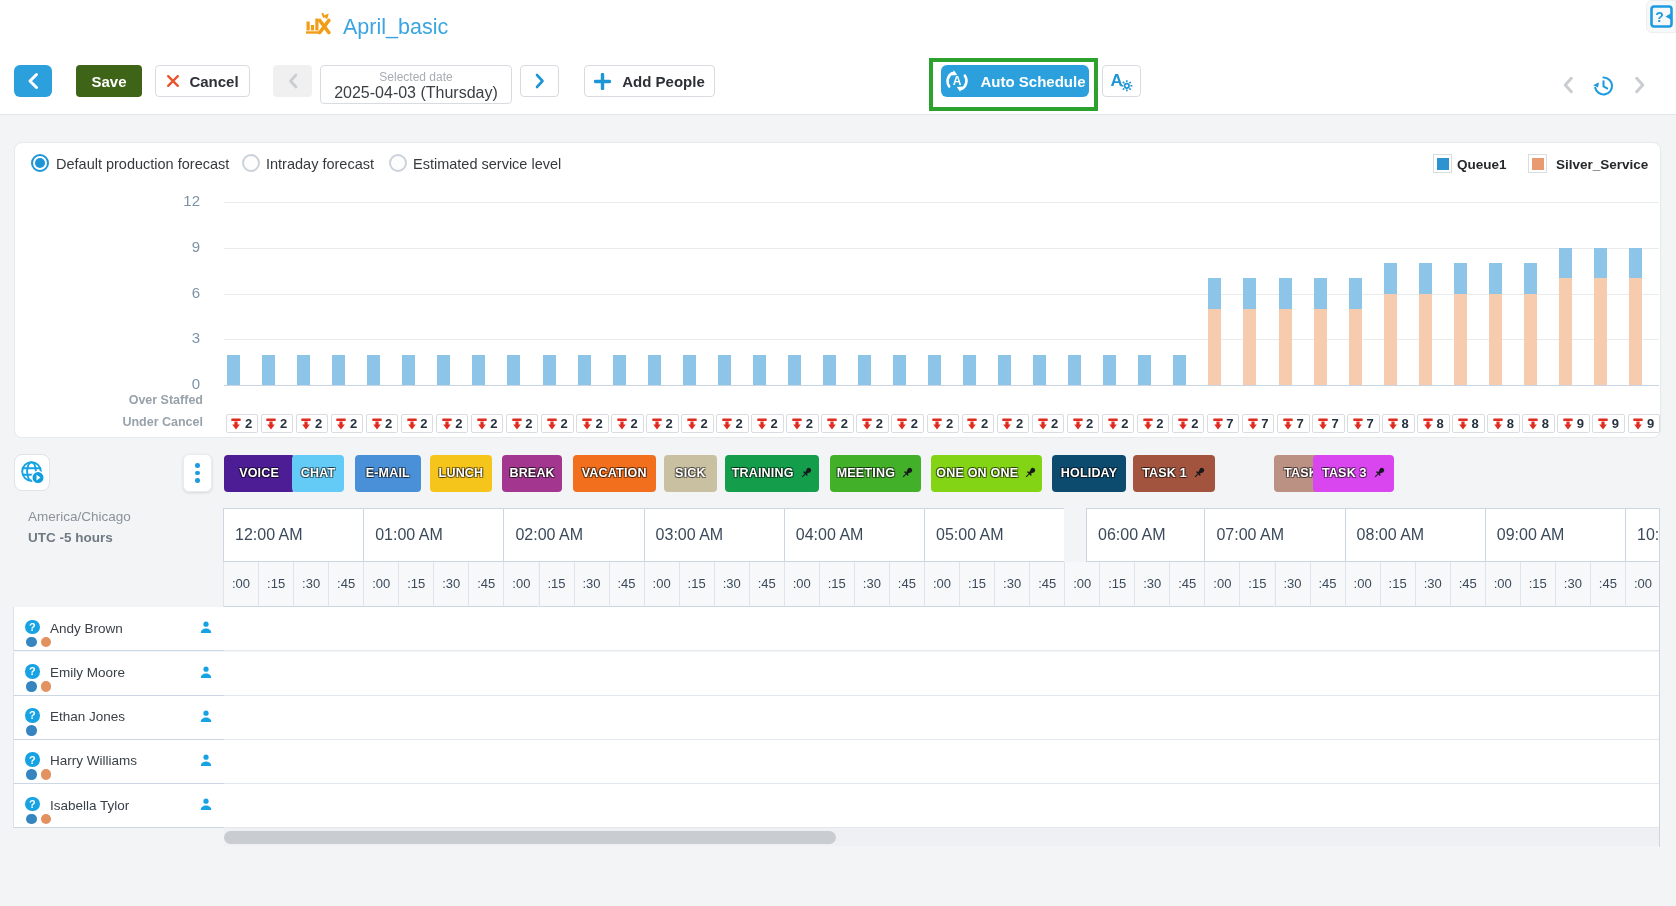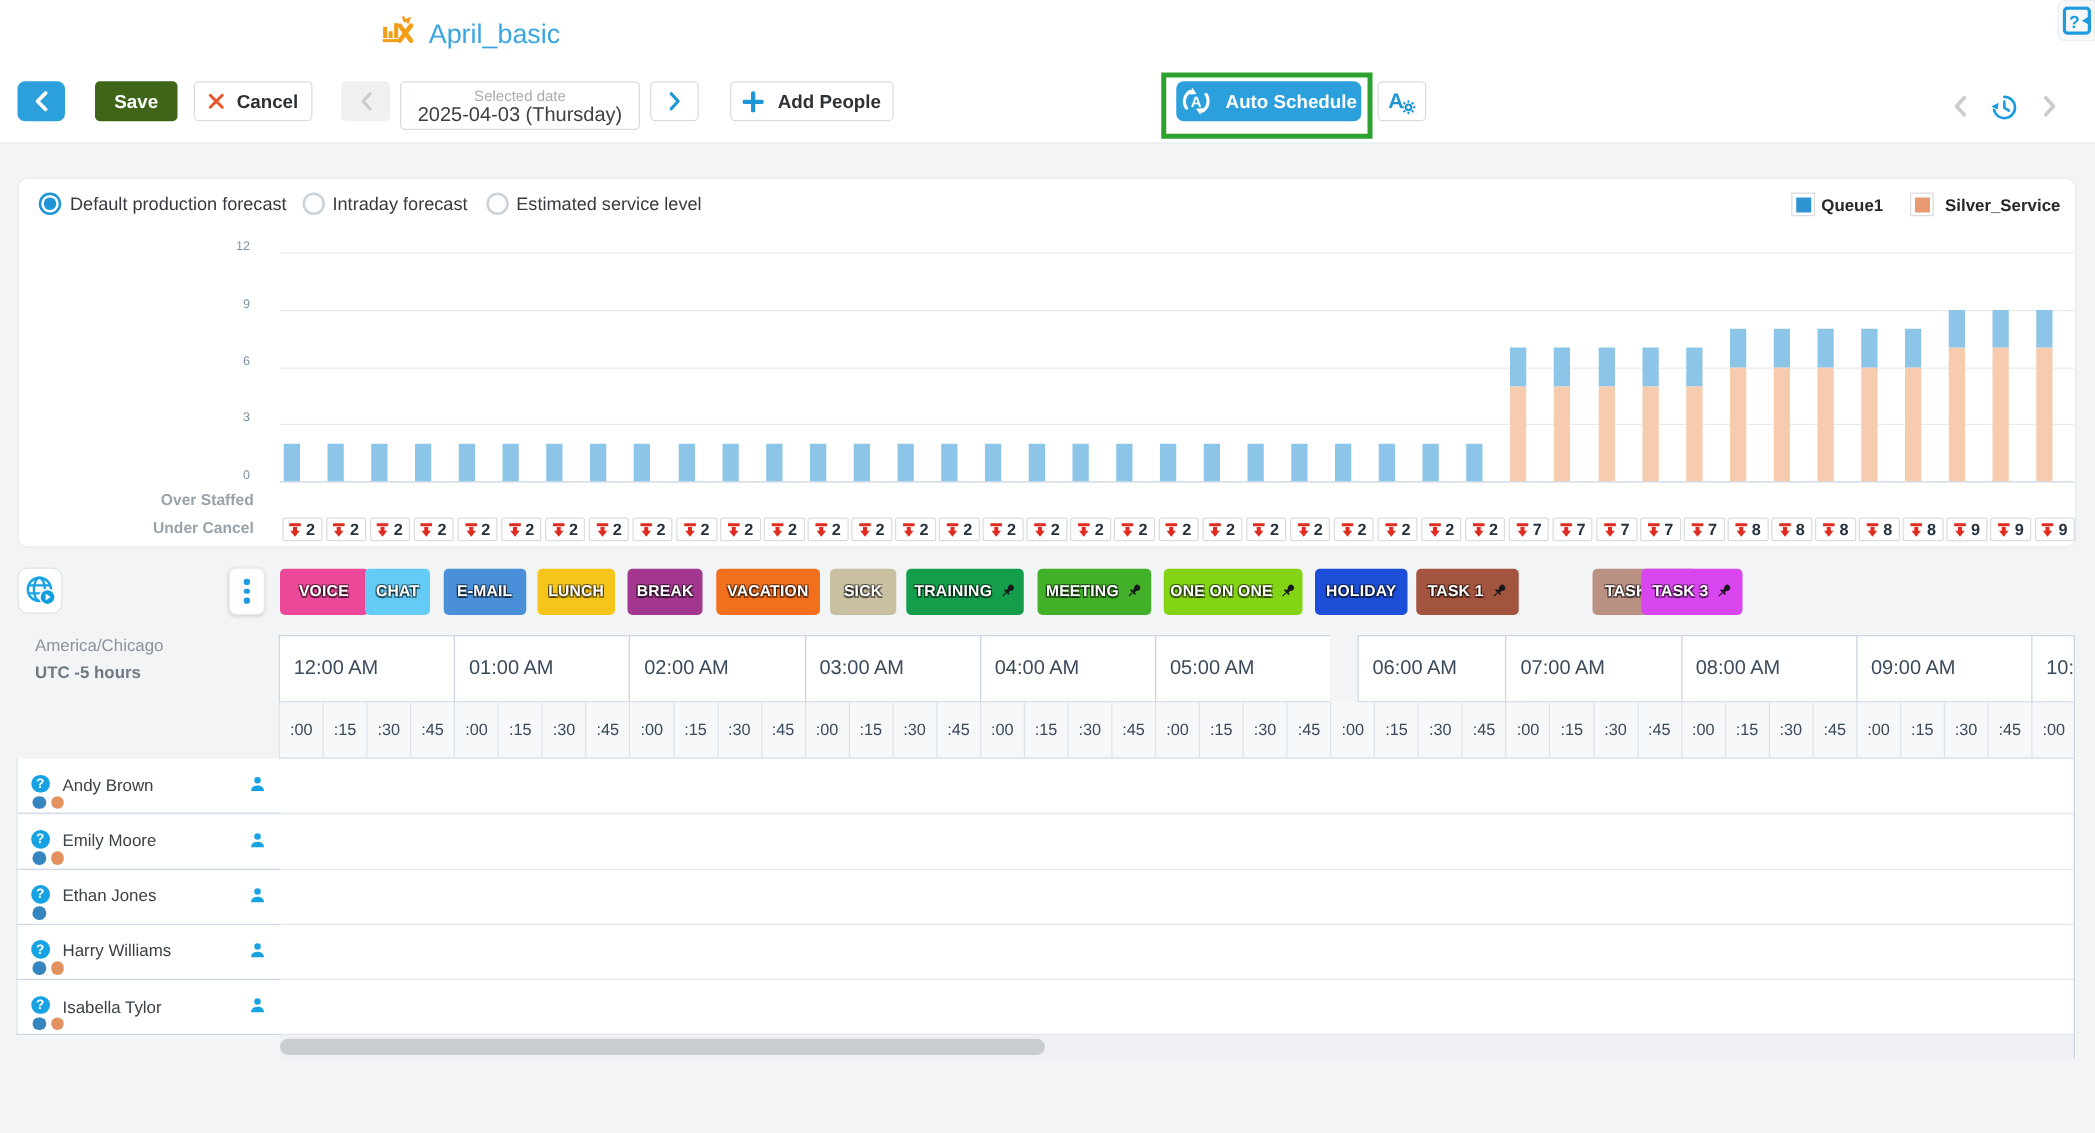--- a/index.html
+++ b/index.html
@@ -32,21 +32,21 @@
 .radio.off{border:2px solid #ccd2d9;background:#fdfdfe}
 .rlab{position:absolute;top:155.5px;font-size:14.5px;color:#36393d}
 #r1{left:31px}#rl1{left:56px}
 #r2{left:242px}#rl2{left:266px}
 #r3{left:389px}#rl3{left:413px}
 .legsq{position:absolute;top:154px;width:19px;height:19px;border:1px solid #d9dde0;background:#fff;display:flex;align-items:center;justify-content:center}
 .legsq i{display:block;width:12px;height:12px}
 .leglab{position:absolute;top:157px;font-size:13.5px;font-weight:bold;color:#26282b}
 .gline{position:absolute;left:224px;width:1435px;height:1px;background:#e9eaeb}
 .gline.base{background:#c9d5e2}
-.ylab{position:absolute;left:130px;width:70px;text-align:right;font-size:10px;color:#7d93a6}
+.ylab{position:absolute;left:130px;width:70px;text-align:right;font-size:15px;color:#7d93a6}
 .bar{position:absolute;width:13px}
 .bar.blue{background:#8cc5e8}
 .bar.salmon{background:#f7cbae}
 .stafflab{position:absolute;left:0px;width:203px;text-align:right;font-size:12.5px;font-weight:bold;color:#98a2ab}
 .ubox{position:absolute;top:413.5px;width:32.5px;height:19px;background:#fff;border:1px solid #d9dde1;border-radius:2px;display:flex;align-items:center;justify-content:center;gap:3.5px}
 .ubox span{font-size:13px;font-weight:bold;color:#26323e}
 .ubox .dn{margin-top:1px}
 #globebtn{position:absolute;left:14px;top:454px;width:36px;height:37px;background:#fff;border:1px solid #e0e4e7;border-radius:8px;display:flex;align-items:center;justify-content:center}
 #menubtn{position:absolute;left:183px;top:454px;width:29px;height:38px;background:#fff;border:1px solid #e9ecee;border-radius:6px;box-shadow:0 1px 3px rgba(0,0,0,0.12);display:flex;align-items:center;justify-content:center}
 #menubtn .mdots{display:flex;flex-direction:column;gap:3px}
@@ -542,21 +542,21 @@
       <path d="M16.5 14.8 l4 2.8 -4 2.8z" fill="#fff"></path>
     </svg>
   </div>
 <div id="menubtn">
     <div class="mdots">
       <i></i>
       <i></i>
       <i></i>
     </div>
   </div>
-<div class="chip" style="left:223.6px;width:71px;background:#ec4899">
+<div class="chip" style="left:223.6px;width:71px;background:#4c1d95">
     <span>VOICE</span>
   </div>
 <div class="chip" style="left:292.0px;width:52.2px;background:#63cbf5">
     <span>CHAT</span>
   </div>
 <div class="chip" style="left:354.7px;width:66.2px;background:#4a90d9">
     <span>E-MAIL</span>
   </div>
 <div class="chip" style="left:429.6px;width:62.7px;background:#f6c51c">
     <span>LUNCH</span>
@@ -596,21 +596,21 @@
     <span>ONE ON ONE</span>
     <svg class="pin" width="14" height="14" viewBox="0 0 14 14">
       <g transform="rotate(45 7 7)" fill="#17191c">
         <circle cx="7" cy="3.1" r="2.4"></circle>
         <rect x="5.7" y="4.2" width="2.6" height="3.2"></rect>
         <rect x="4.2" y="7.1" width="5.6" height="1.4" rx="0.7"></rect>
         <rect x="6.5" y="8.5" width="1" height="4"></rect>
       </g>
     </svg>
   </div>
-<div class="chip" style="left:1052.0px;width:74.0px;background:#1d4ed8">
+<div class="chip" style="left:1052.0px;width:74.0px;background:#0c4a6e">
     <span>HOLIDAY</span>
   </div>
 <div class="chip" style="left:1133.4px;width:81.3px;background:#a2543f">
     <span>TASK 1</span>
     <svg class="pin" width="14" height="14" viewBox="0 0 14 14">
       <g transform="rotate(45 7 7)" fill="#17191c">
         <circle cx="7" cy="3.1" r="2.4"></circle>
         <rect x="5.7" y="4.2" width="2.6" height="3.2"></rect>
         <rect x="4.2" y="7.1" width="5.6" height="1.4" rx="0.7"></rect>
         <rect x="6.5" y="8.5" width="1" height="4"></rect>

